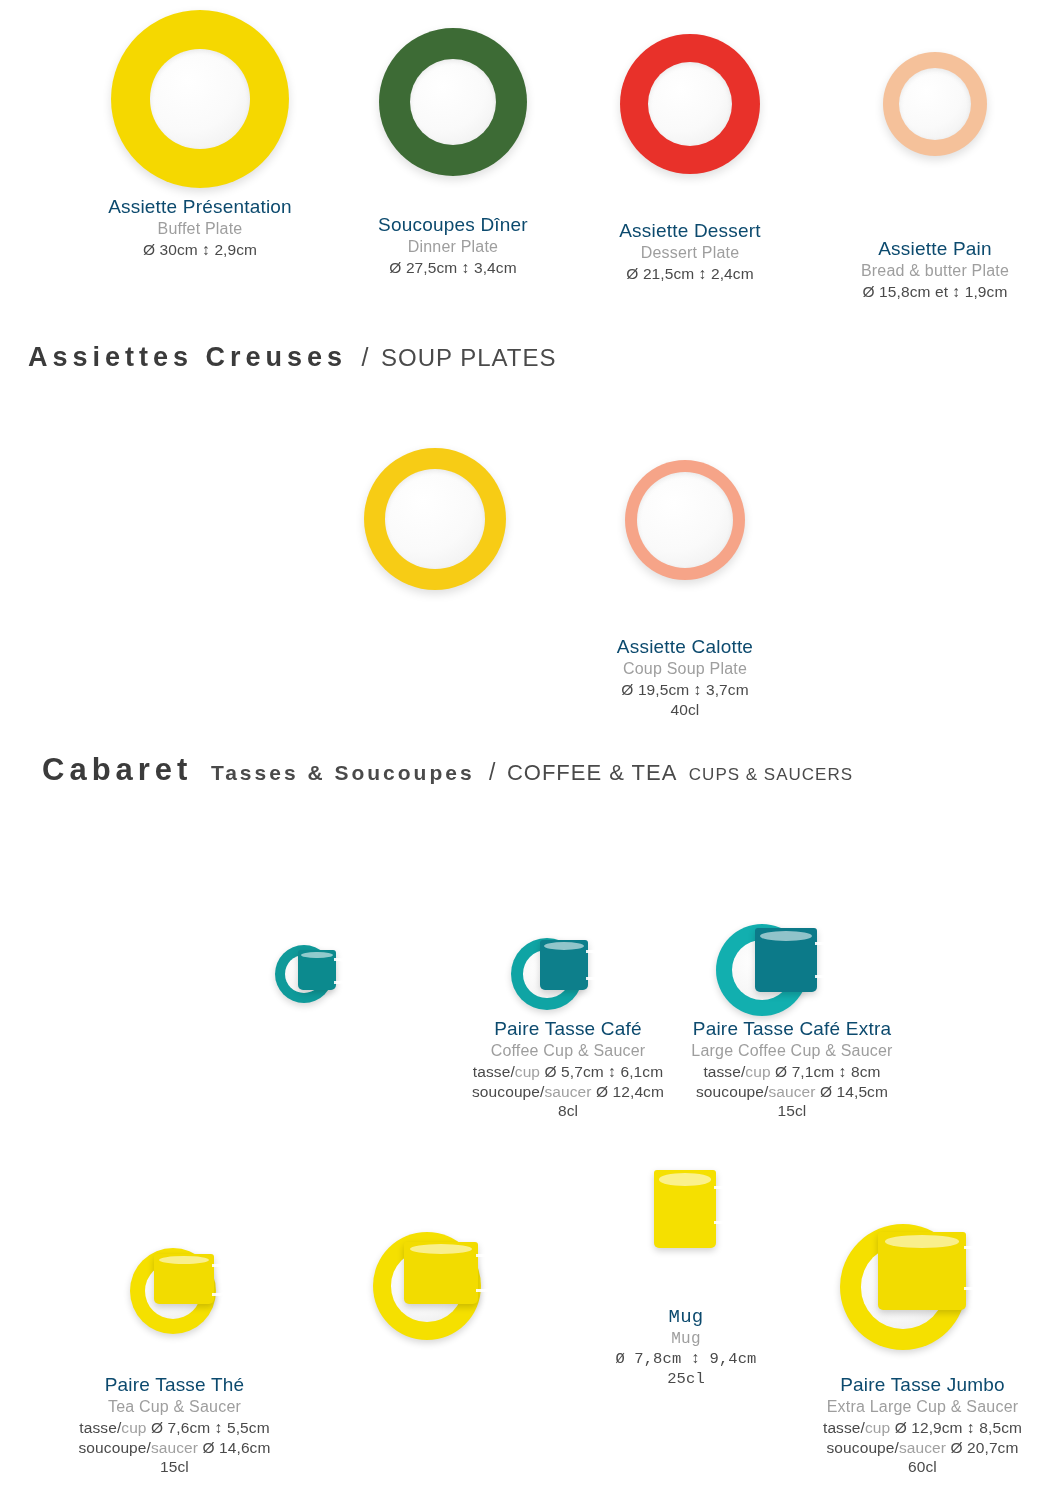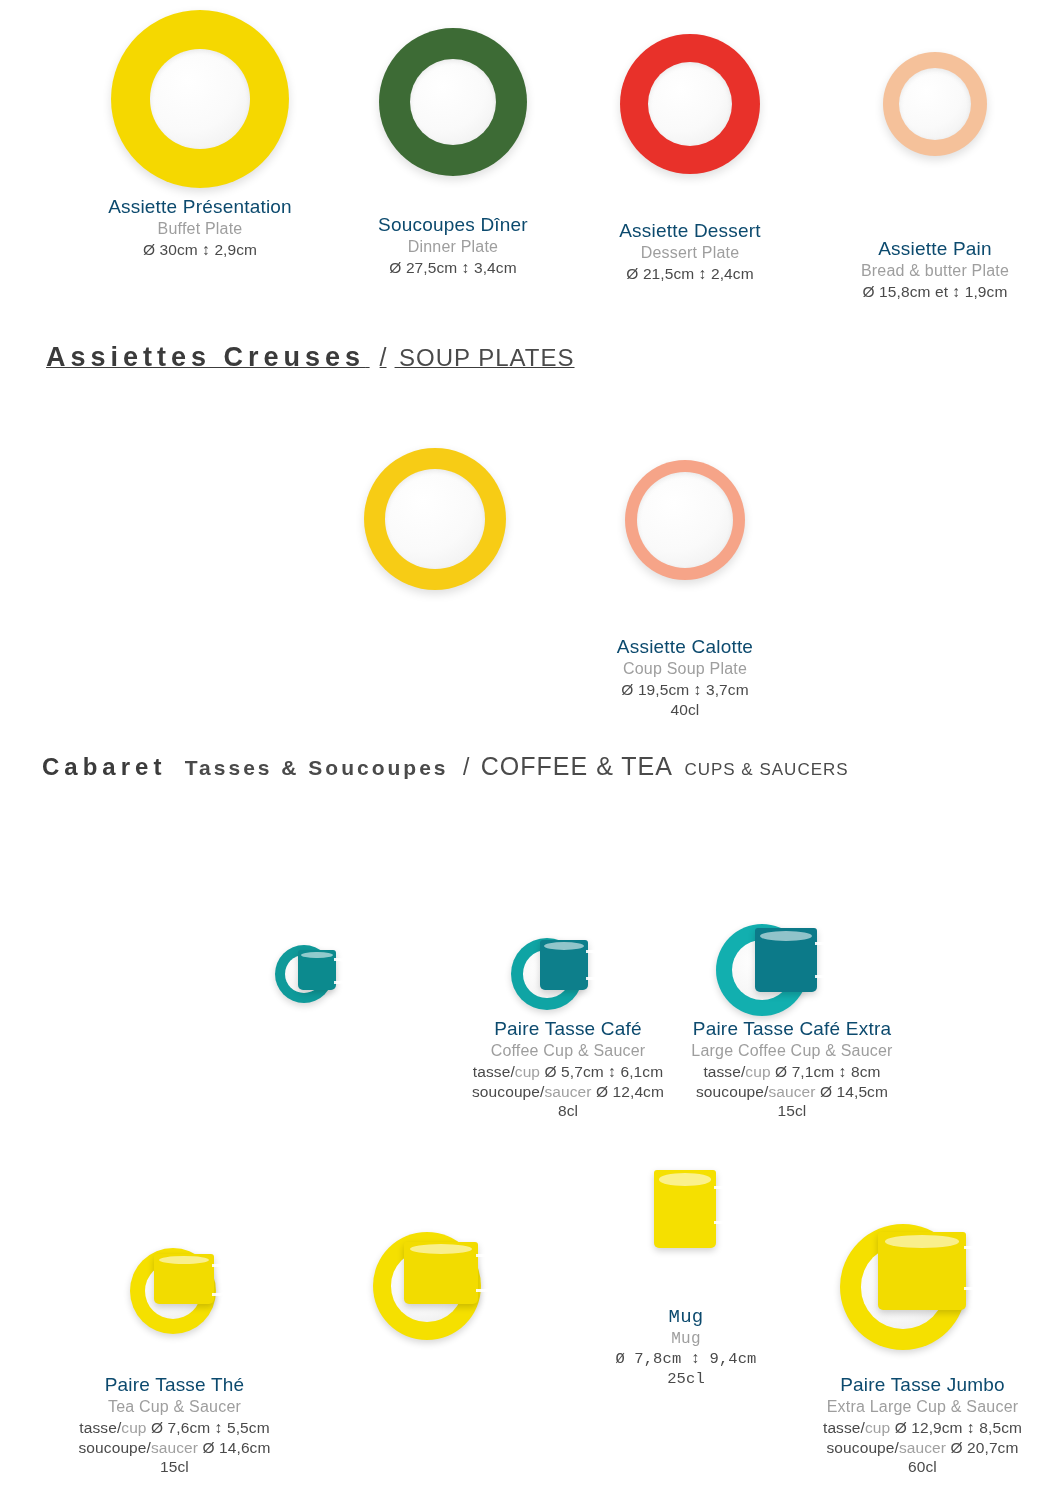--- a/index.html
+++ b/index.html
@@ -182,21 +182,21 @@
         <div class="well" style="left:15%; top:15%; width:70%; height:70%;"></div>
       </div>
     </div>
     <div class="caption">
       <div class="name-fr">Assiette Pain</div>
       <div class="name-en">Bread &amp; butter Plate</div>
       <div class="dims">Ø 15,8cm et ↕ 1,9cm</div>
     </div>
   </div>
 
-  <div class="section-head" style="left:46px; top:342px;text-decoration:underline;">
+  <div class="section-head" style="left:28px; top:342px;">
     <span class="sh-main sp1" style="font-size:27px;">Assiettes Creuses</span>
     <span class="sh-en" style="font-size:25px; margin:0 8px 0 10px;">/</span>
     <span class="sh-en sp3" style="font-size:24px;">SOUP PLATES</span>
   </div>
 
   <div class="item" style="left:290px; top:432px; width:290px;">
     <div class="plate-wrap" style="height:175px;">
       <div class="plate" style="width:142px; height:142px; margin:16px auto 0; background:#f7cc15;">
         <div class="well" style="left:15%; top:15%; width:70%; height:70%;"></div>
       </div>
@@ -211,24 +211,24 @@
     </div>
     <div class="caption">
       <div class="name-fr">Assiette Calotte</div>
       <div class="name-en">Coup Soup Plate</div>
       <div class="dims">Ø 19,5cm ↕ 3,7cm</div>
       <div class="dims">40cl</div>
     </div>
   </div>
 
   <div class="section-head" style="left:42px; top:752px;">
-    <span class="sh-main sp1" style="font-size:24px;">Cabaret</span>
+    <span class="sh-main sp1" style="font-size:31px;">Cabaret</span>
     <span class="sh-sub sp2" style="font-size:21px; margin-left:14px;">Tasses &amp; Soucoupes</span>
     <span class="sh-en" style="font-size:23px; margin:0 7px 0 10px;">/</span>
-    <span class="sh-en sp3" style="font-size:25px;">COFFEE &amp; TEA</span>
+    <span class="sh-en sp3" style="font-size:22px;">COFFEE &amp; TEA</span>
     <span class="sh-en sp3" style="font-size:17px; margin-left:7px;">CUPS &amp; SAUCERS</span>
   </div>
 
   <div class="item" style="left:185px; top:862px; width:280px;">
     <div class="cup-unit" style="height:155px;">
       <div class="saucer" style="left:90px; top:83px; width:58px; height:58px; background:#0f9a9a;">
         <div class="s-well" style="left:17%; top:17%; width:66%; height:66%;"></div>
       </div>
       <div class="cupbody" style="left:113px; top:88px; width:38px; height:40px; background:#0c8a8e;">
         <div class="rim"></div>

